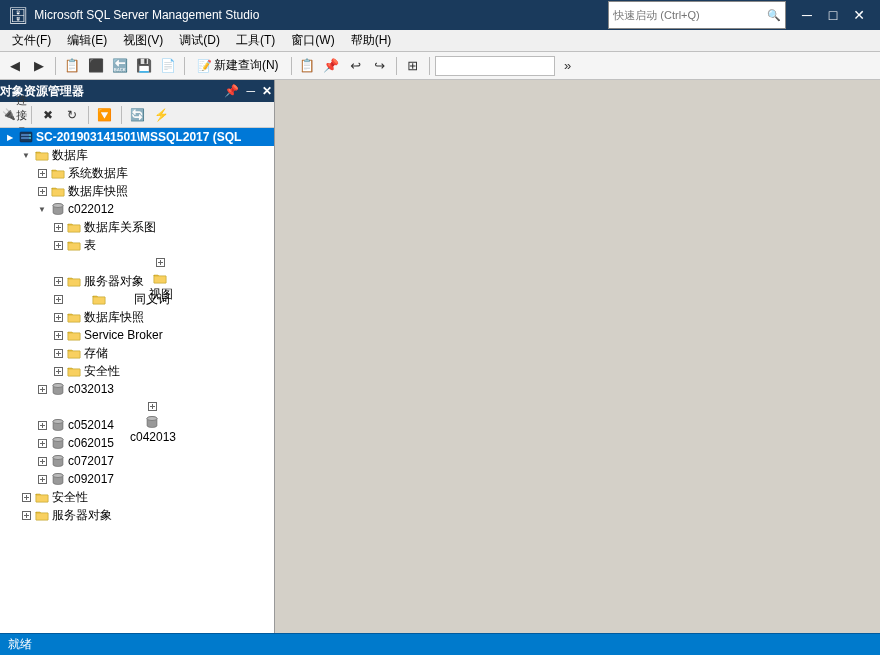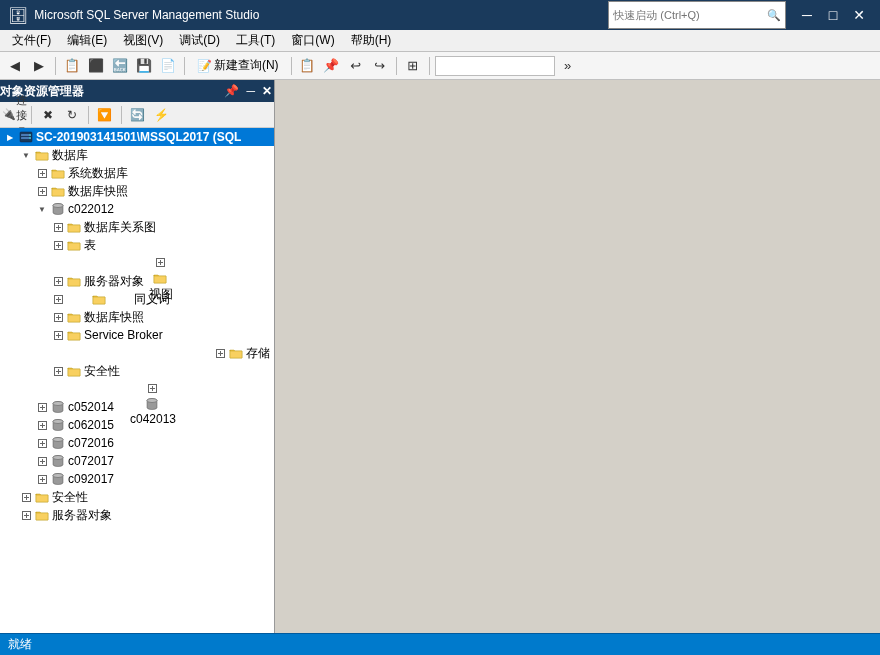--- a/index.html
+++ b/index.html
@@ -513,21 +513,21 @@
             </svg>
           </span>
           <span class="node-icon">
             <svg width="14" height="14" viewBox="0 0 14 14">
               <path d="M1,4 L1,12 L13,12 L13,5 L6,5 L5,4 Z" fill="#f0c040" stroke="#c0a020" stroke-width="0.5"></path>
               <path d="M1,4 L1,12 L13,12 L13,5 L1,5 Z" fill="#f8d060" stroke="#c0a020" stroke-width="0.5"></path>
             </svg>
           </span>
           <span class="node-label">Service Broker</span>
         </div>
-        <div class="tree-node" style="padding-left: 50px; justify-content: flex-end;">
+        <div class="tree-node" style="padding-left: 50px;">
           <span class="tree-expander">
             <svg width="9" height="9" viewBox="0 0 9 9">
               <rect x="0.5" y="0.5" width="8" height="8" fill="white" stroke="#666"></rect>
               <line x1="4.5" y1="2" x2="4.5" y2="7" stroke="#666" stroke-width="1"></line>
               <line x1="2" y1="4.5" x2="7" y2="4.5" stroke="#666" stroke-width="1"></line>
             </svg>
           </span>
           <span class="node-icon">
             <svg width="14" height="14" viewBox="0 0 14 14">
               <path d="M1,4 L1,12 L13,12 L13,5 L6,5 L5,4 Z" fill="#f0c040" stroke="#c0a020" stroke-width="0.5"></path>
@@ -545,87 +545,87 @@
             </svg>
           </span>
           <span class="node-icon">
             <svg width="14" height="14" viewBox="0 0 14 14">
               <path d="M1,4 L1,12 L13,12 L13,5 L6,5 L5,4 Z" fill="#f0c040" stroke="#c0a020" stroke-width="0.5"></path>
               <path d="M1,4 L1,12 L13,12 L13,5 L1,5 Z" fill="#f8d060" stroke="#c0a020" stroke-width="0.5"></path>
             </svg>
           </span>
           <span class="node-label">安全性</span>
         </div>
-        <div class="tree-node" style="padding-left: 34px; flex-direction: column;">
+        <div class="tree-node" style="padding-left: 34px;">
           <span class="tree-expander">
             <svg width="9" height="9" viewBox="0 0 9 9">
               <rect x="0.5" y="0.5" width="8" height="8" fill="white" stroke="#666"></rect>
               <line x1="4.5" y1="2" x2="4.5" y2="7" stroke="#666" stroke-width="1"></line>
               <line x1="2" y1="4.5" x2="7" y2="4.5" stroke="#666" stroke-width="1"></line>
             </svg>
           </span>
           <span class="node-icon">
             <svg width="14" height="14" viewBox="0 0 14 14">
               <ellipse cx="7" cy="3.5" rx="5" ry="2" fill="#888" stroke="#555" stroke-width="0.5"></ellipse>
               <path d="M2,3.5 L2,10.5 Q2,12.5 7,12.5 Q12,12.5 12,10.5 L12,3.5" fill="#999" stroke="#555" stroke-width="0.5"></path>
               <ellipse cx="7" cy="3.5" rx="5" ry="2" fill="#bbb" stroke="#555" stroke-width="0.5"></ellipse>
             </svg>
           </span>
-          <span class="node-label">c042013</span>
-        </div>
-        <div class="tree-node" style="padding-left: 34px;">
+          <span class="node-label">c032013</span>
+        </div>
+        <div class="tree-node" style="padding-left: 34px; flex-direction: column;">
           <span class="tree-expander">
             <svg width="9" height="9" viewBox="0 0 9 9">
               <rect x="0.5" y="0.5" width="8" height="8" fill="white" stroke="#666"></rect>
               <line x1="4.5" y1="2" x2="4.5" y2="7" stroke="#666" stroke-width="1"></line>
               <line x1="2" y1="4.5" x2="7" y2="4.5" stroke="#666" stroke-width="1"></line>
             </svg>
           </span>
           <span class="node-icon">
             <svg width="14" height="14" viewBox="0 0 14 14">
               <ellipse cx="7" cy="3.5" rx="5" ry="2" fill="#888" stroke="#555" stroke-width="0.5"></ellipse>
               <path d="M2,3.5 L2,10.5 Q2,12.5 7,12.5 Q12,12.5 12,10.5 L12,3.5" fill="#999" stroke="#555" stroke-width="0.5"></path>
               <ellipse cx="7" cy="3.5" rx="5" ry="2" fill="#bbb" stroke="#555" stroke-width="0.5"></ellipse>
             </svg>
           </span>
-          <span class="node-label">c052014</span>
+          <span class="node-label">c042013</span>
         </div>
         <div class="tree-node" style="padding-left: 34px;">
           <span class="tree-expander">
             <svg width="9" height="9" viewBox="0 0 9 9">
               <rect x="0.5" y="0.5" width="8" height="8" fill="white" stroke="#666"></rect>
               <line x1="4.5" y1="2" x2="4.5" y2="7" stroke="#666" stroke-width="1"></line>
               <line x1="2" y1="4.5" x2="7" y2="4.5" stroke="#666" stroke-width="1"></line>
             </svg>
           </span>
           <span class="node-icon">
             <svg width="14" height="14" viewBox="0 0 14 14">
               <ellipse cx="7" cy="3.5" rx="5" ry="2" fill="#888" stroke="#555" stroke-width="0.5"></ellipse>
               <path d="M2,3.5 L2,10.5 Q2,12.5 7,12.5 Q12,12.5 12,10.5 L12,3.5" fill="#999" stroke="#555" stroke-width="0.5"></path>
               <ellipse cx="7" cy="3.5" rx="5" ry="2" fill="#bbb" stroke="#555" stroke-width="0.5"></ellipse>
             </svg>
           </span>
-          <span class="node-label">c062015</span>
+          <span class="node-label">c052014</span>
         </div>
         <div class="tree-node" style="padding-left: 34px;">
           <span class="tree-expander">
             <svg width="9" height="9" viewBox="0 0 9 9">
               <rect x="0.5" y="0.5" width="8" height="8" fill="white" stroke="#666"></rect>
               <line x1="4.5" y1="2" x2="4.5" y2="7" stroke="#666" stroke-width="1"></line>
               <line x1="2" y1="4.5" x2="7" y2="4.5" stroke="#666" stroke-width="1"></line>
             </svg>
           </span>
           <span class="node-icon">
             <svg width="14" height="14" viewBox="0 0 14 14">
               <ellipse cx="7" cy="3.5" rx="5" ry="2" fill="#888" stroke="#555" stroke-width="0.5"></ellipse>
               <path d="M2,3.5 L2,10.5 Q2,12.5 7,12.5 Q12,12.5 12,10.5 L12,3.5" fill="#999" stroke="#555" stroke-width="0.5"></path>
               <ellipse cx="7" cy="3.5" rx="5" ry="2" fill="#bbb" stroke="#555" stroke-width="0.5"></ellipse>
             </svg>
           </span>
-          <span class="node-label">c072016</span>
+          <span class="node-label">c062015</span>
         </div>
         <div class="tree-node" style="padding-left: 34px;">
           <span class="tree-expander">
             <svg width="9" height="9" viewBox="0 0 9 9">
               <rect x="0.5" y="0.5" width="8" height="8" fill="white" stroke="#666"></rect>
               <line x1="4.5" y1="2" x2="4.5" y2="7" stroke="#666" stroke-width="1"></line>
               <line x1="2" y1="4.5" x2="7" y2="4.5" stroke="#666" stroke-width="1"></line>
             </svg>
           </span>
           <span class="node-icon">

